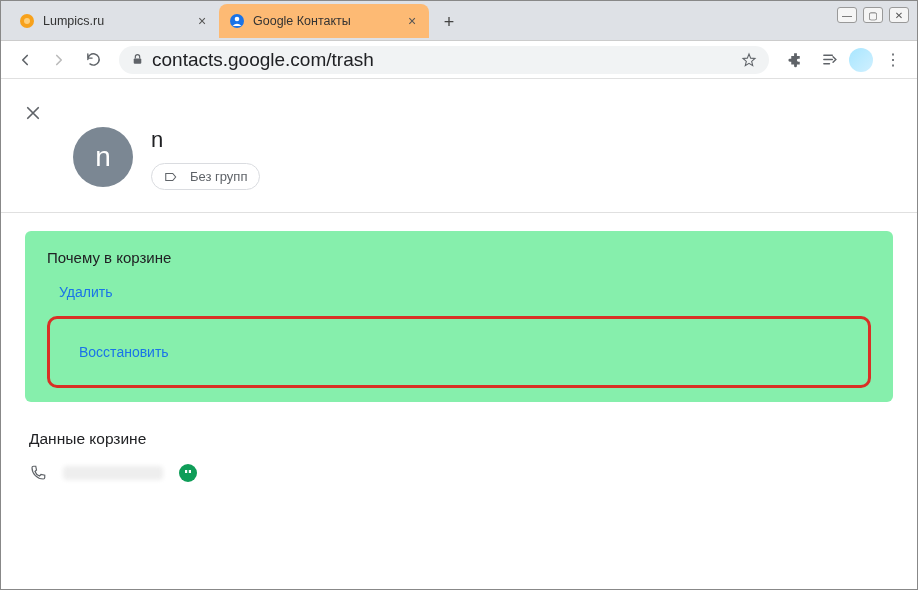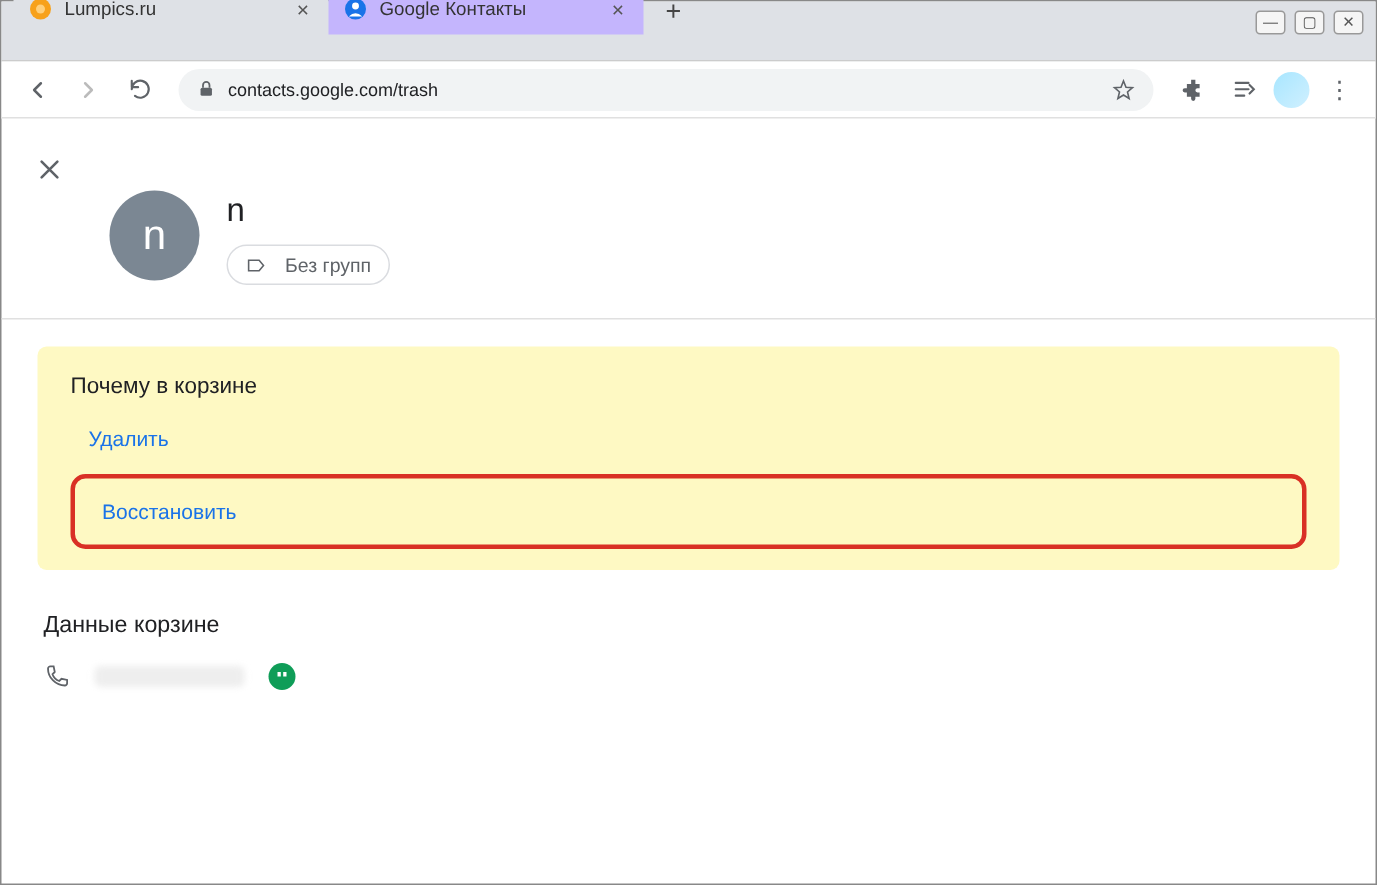--- a/index.html
+++ b/index.html
@@ -3,53 +3,53 @@
 <meta charset="utf-8">
 <style>
 * { margin: 0; padding: 0; box-sizing: border-box; font-family: Arial, sans-serif; }
 body { background: #fff; width: 918px; height: 590px; position: relative; }
 
 .window-frame { border: 1px solid #888; width: 918px; height: 590px; background: #fff; position: relative; }
 
 .window-controls { position: absolute; top: 6px; right: 8px; display: flex; gap: 6px; }
 .win-btn { width: 20px; height: 16px; border: 1px solid #999; border-radius: 3px; display: flex; align-items: center; justify-content: center; font-size: 10px; color: #555; background: #f5f5f5; cursor: pointer; }
 
-.tab-bar { height: 40px; background: #dee1e6; display: flex; align-items: flex-end; padding: 6px 0 17px 8px; border-bottom: 1px solid #ccc; }
-.tab { height: 34px; background: #c4b5fd; border-radius: 8px 8px 0 0; display: flex; align-items: center; padding: 0 10px; gap: 8px; min-width: 210px; font-size: 12.5px; color: #333; position: relative; }
+.tab-bar { height: 40px; background: #dee1e6; display: flex; align-items: flex-end; padding: 6px 0 2px 8px; border-bottom: 1px solid #ccc; }
+.tab { height: 34px; background: #fdba74; border-radius: 8px 8px 0 0; display: flex; align-items: center; padding: 0 10px; gap: 8px; min-width: 210px; font-size: 12.5px; color: #333; position: relative; }
 .tab.inactive { background: #dee1e6; }
 .tab-close { width: 14px; height: 14px; display: flex; align-items: center; justify-content: center; font-size: 14px; color: #555; border-radius: 50%; cursor: pointer; margin-left: auto; }
 .tab-icon { width: 16px; height: 16px; display: flex; align-items: center; justify-content: center; }
 .new-tab-btn { width: 28px; height: 28px; display: flex; align-items: center; justify-content: center; font-size: 18px; color: #444; cursor: pointer; margin-left: 6px; margin-bottom: 2px; }
 
 .toolbar { height: 38px; background: #fff; display: flex; align-items: center; padding: 0 10px; gap: 6px; border-bottom: 1px solid #e0e0e0; }
 .nav-btn { width: 28px; height: 28px; display: flex; align-items: center; justify-content: center; color: #5f6368; cursor: pointer; border-radius: 50%; font-size: 16px; }
 .nav-btn.disabled { color: #bbb; }
-.url-bar { flex: 1; height: 28px; background: #f1f3f4; border-radius: 14px; display: flex; align-items: center; padding: 0 12px; gap: 8px; font-size: 12px; color: #202124; margin: 0 6px; }
+.url-bar { flex: 1; height: 28px; background: #f1f3f4; border-radius: 14px; display: flex; align-items: center; padding: 0 12px; gap: 8px; font-size: 19px; color: #202124; margin: 0 6px; }
 .lock-icon { color: #5f6368; }
 .url-text { flex: 1; }
 .star-icon { color: #5f6368; cursor: pointer; }
 .ext-icon { width: 28px; height: 28px; display: flex; align-items: center; justify-content: center; color: #5f6368; cursor: pointer; }
 .profile-avatar { width: 24px; height: 24px; border-radius: 50%; background: linear-gradient(135deg,#a8e6ff,#d0f0ff); cursor: pointer; }
 .menu-dots { width: 28px; height: 28px; display: flex; align-items: center; justify-content: center; color: #5f6368; cursor: pointer; font-size: 16px; }
 
 .content { padding: 0; }
 .header-row { display: flex; align-items: flex-start; padding: 18px 18px 22px; border-bottom: 1px solid #e0e0e0; }
 .close-page { width: 28px; height: 28px; font-size: 20px; color: #5f6368; cursor: pointer; display: flex; align-items: center; justify-content: center; margin-right: 12px; margin-top: 2px; }
 .contact-block { display: flex; align-items: flex-start; gap: 18px; margin-top: 30px; margin-left: 14px; }
 .avatar-large { width: 60px; height: 60px; background: #7b8793; border-radius: 50%; display: flex; align-items: center; justify-content: center; color: #fff; font-size: 28px; }
 .contact-name { font-size: 22px; color: #202124; margin-bottom: 10px; }
 .label-chip { display: inline-flex; align-items: center; border: 1px solid #dadce0; border-radius: 16px; padding: 5px 12px; gap: 12px; font-size: 13px; color: #5f6368; cursor: pointer; }
 .label-chip svg { width: 14px; height: 14px; }
 
-.trash-card { margin: 18px 24px 0; background: #fef9c3; border-radius: 6px; padding: 18px 22px 14px; }
+.trash-card { margin: 18px 24px 0; background: #86efac; border-radius: 6px; padding: 18px 22px 14px; }
 .trash-title { font-size: 15px; font-weight: 500; color: #202124; margin-bottom: 10px; }
 .trash-desc { font-size: 13.5px; color: #3c4043; }
 .trash-actions { display: flex; justify-content: flex-start; gap: 8px; margin-top: 0; flex-direction: column; }
 .action-btn { color: #1a73e8; font-size: 14px; font-weight: 500; padding: 8px 12px; cursor: pointer; border-radius: 4px; }
-.highlight-ring { border: 3.5px solid #d93025; border-radius: 10px; padding: 6px; }
+.highlight-ring { border: 3.5px solid #d93025; border-radius: 10px; padding: 17px; }
 
 .details { margin: 28px 28px 0; }
 .details-title { font-size: 15.5px; color: #202124; margin-bottom: 16px; }
 .detail-row { display: flex; align-items: center; gap: 16px; font-size: 14px; color: #5f6368; }
 .phone-icon { color: #5f6368; }
 .blur-num { width: 100px; height: 14px; background: #eee; border-radius: 4px; filter: blur(2px); }
 .hangouts { width: 18px; height: 18px; background: #0f9d58; border-radius: 50%; display: flex; align-items: center; justify-content: center; color: #fff; font-size: 10px; }
 
 svg { display: block; }
 </style>

